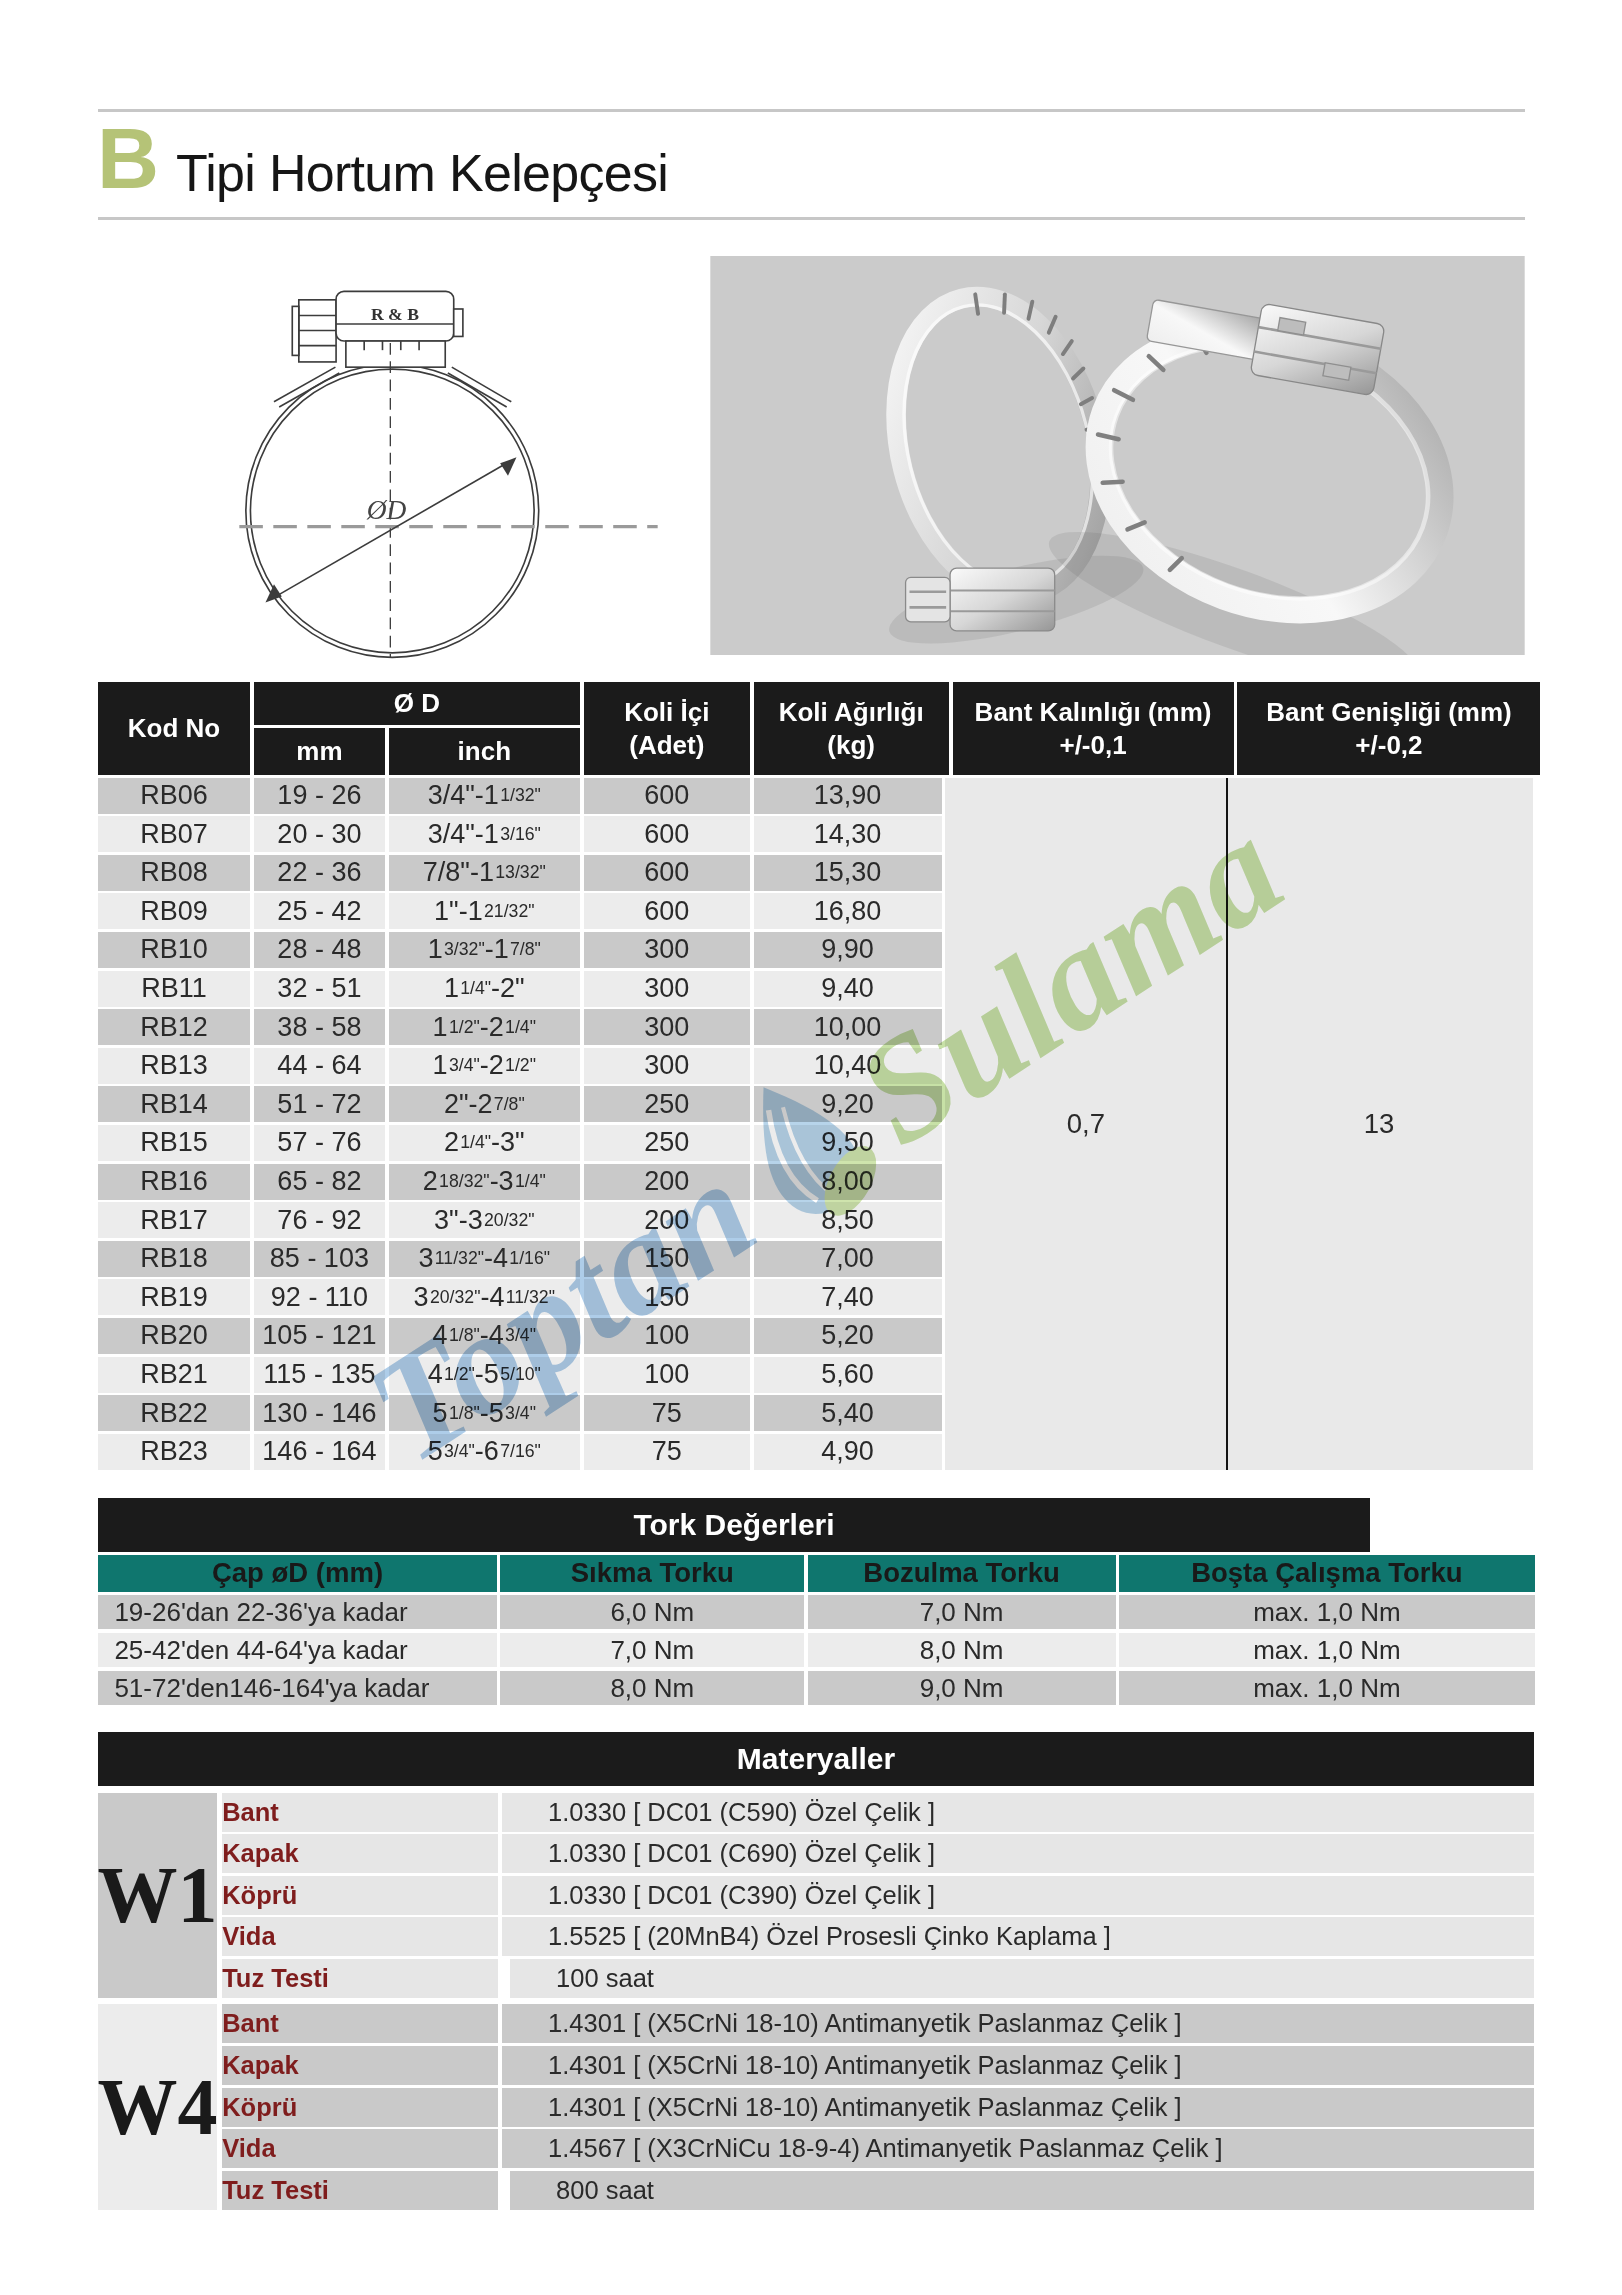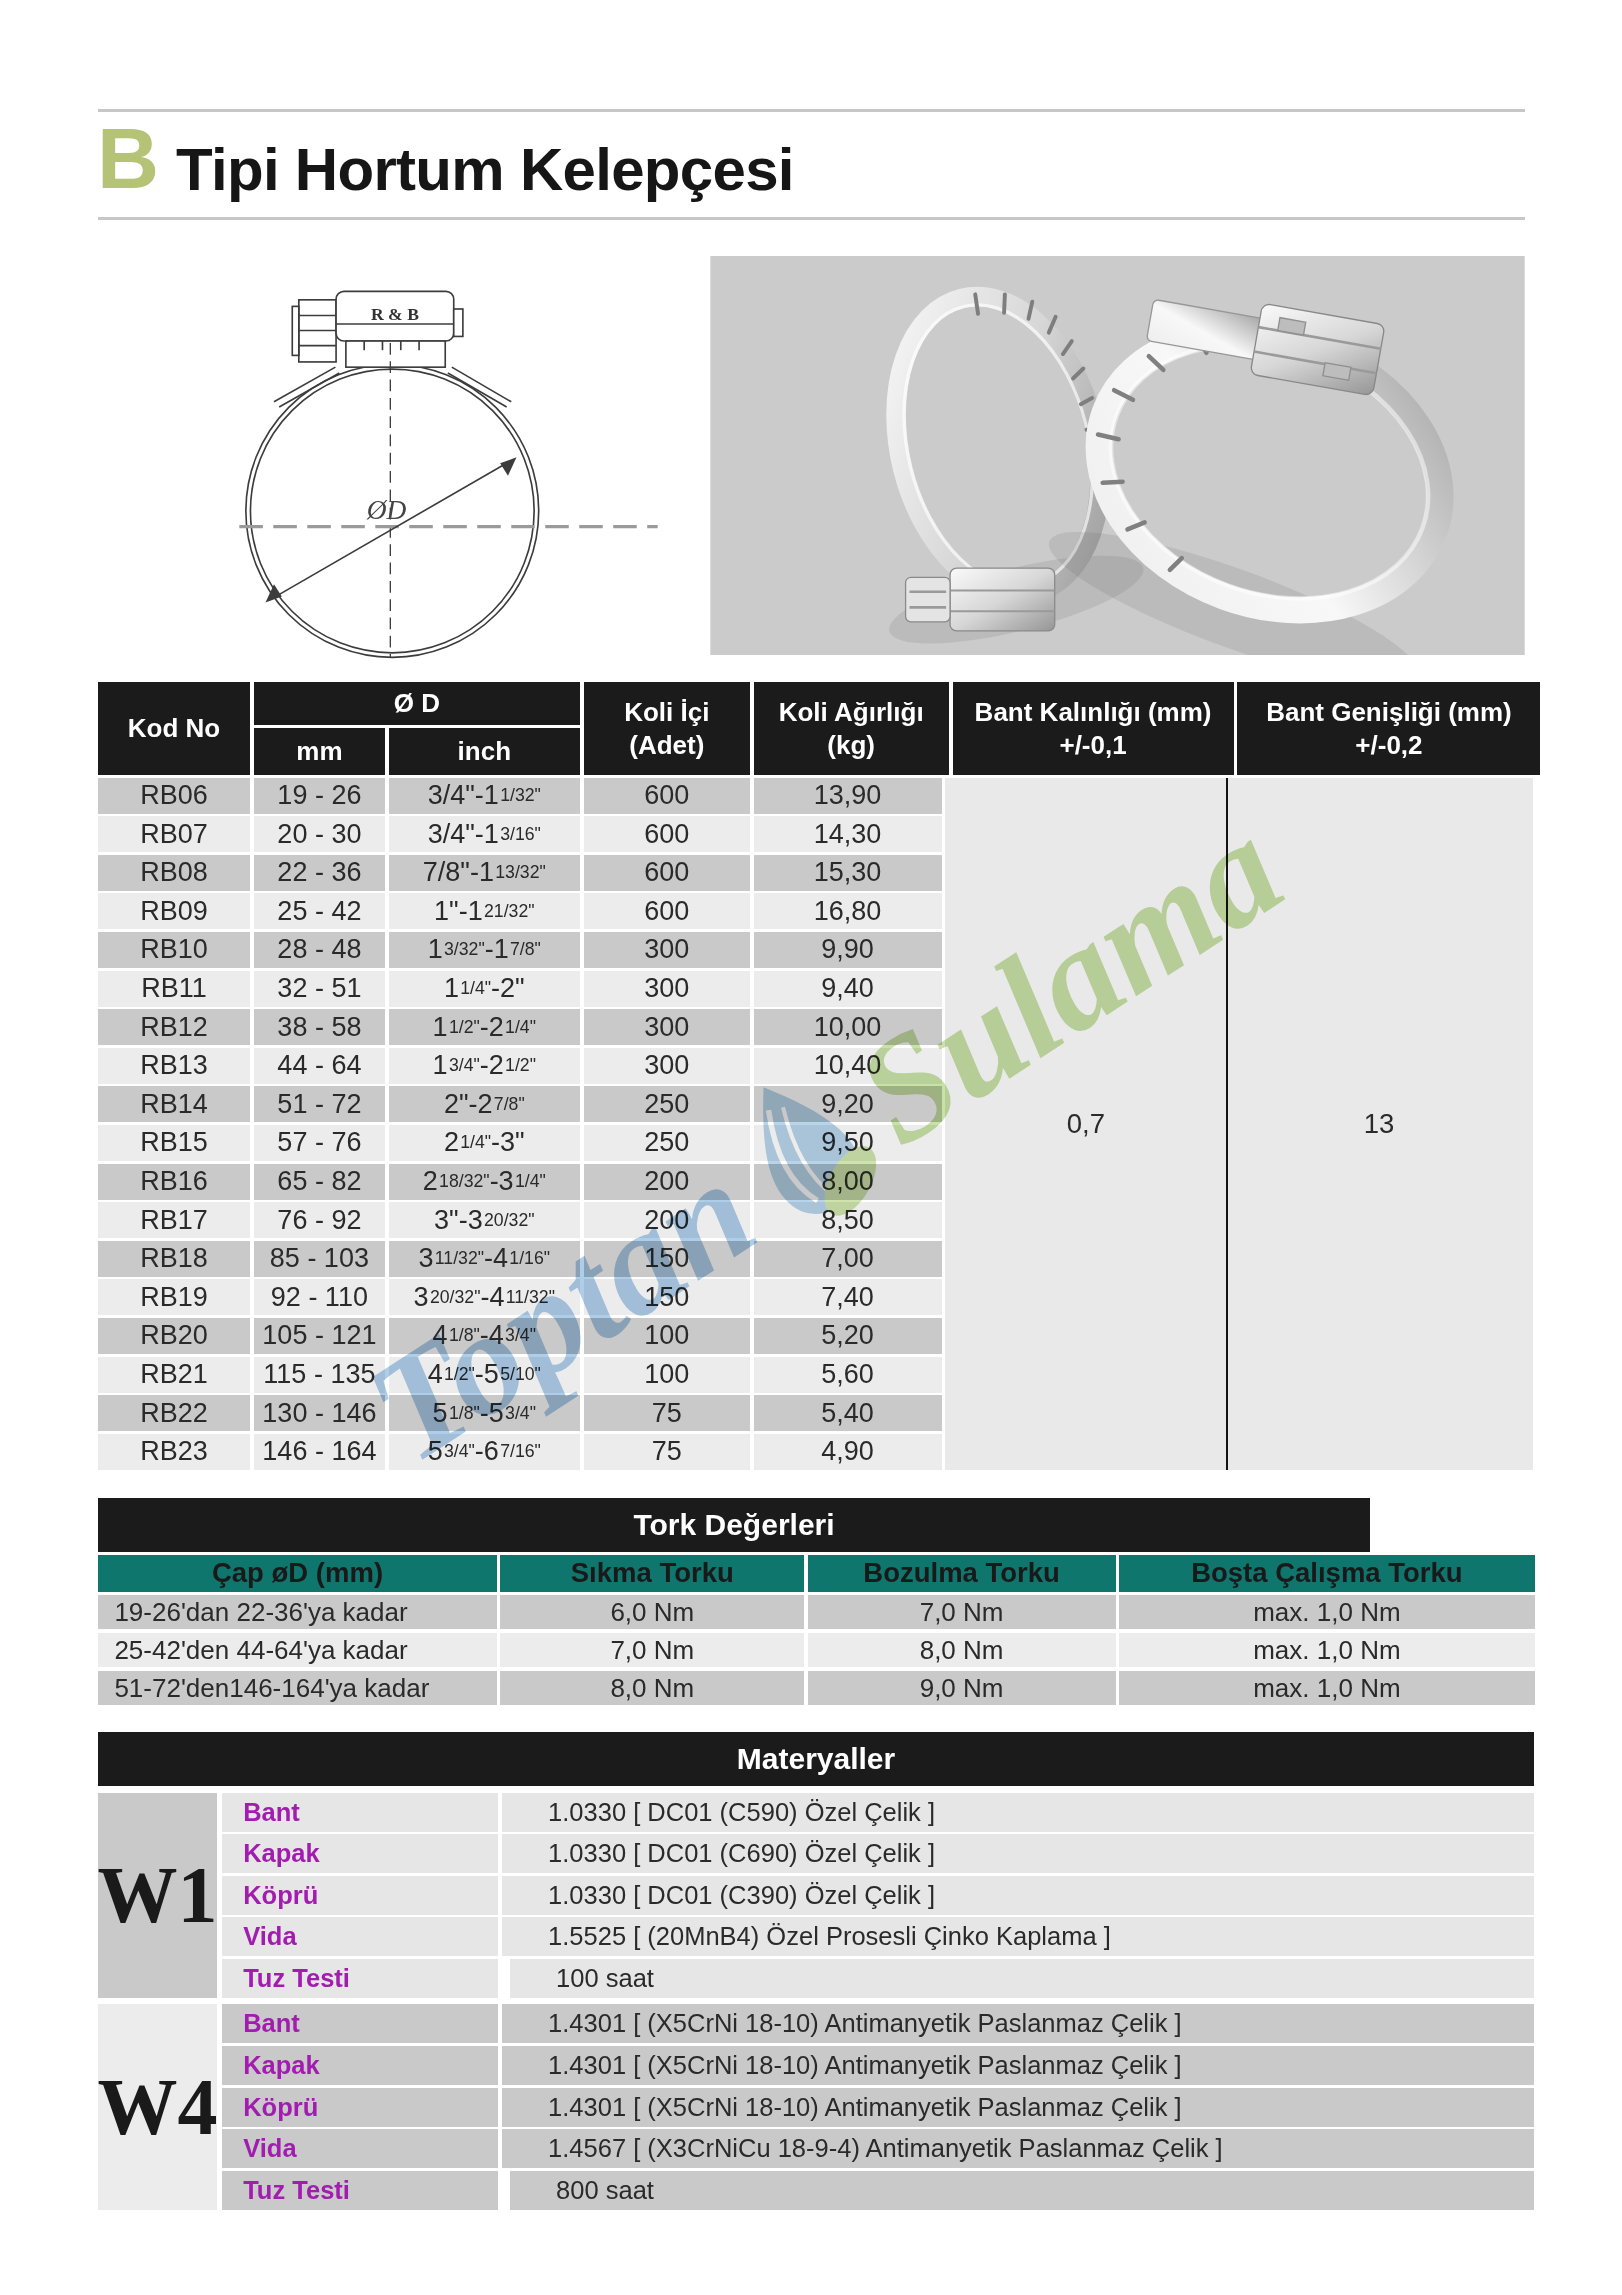--- a/index.html
+++ b/index.html
@@ -5,21 +5,21 @@
   html,body{margin:0;padding:0;background:#ffffff;}
   .page{position:relative;width:1623px;height:2295px;background:#fff;overflow:hidden;
         font-family:"Liberation Sans",sans-serif;color:#222;}
   .rule{position:absolute;left:98px;width:1427px;height:3.3px;background:#c7c7c7;}
   .rule-top{top:109px;}
   .rule-title{top:217px;}
 
   
   .title-row{position:absolute;left:97px;top:116px;height:85px;display:flex;align-items:flex-end;}
   .big-b{font-size:86px;font-weight:bold;line-height:1;color:#b5c377;letter-spacing:-1.3px;}
-  .title-text{font-size:60px;font-weight:bold;line-height:1.05;color:#161616;margin-left:18.3px;
+  .title-text{font-size:52px;font-weight:normal;line-height:1.05;color:#161616;margin-left:18.3px;
               letter-spacing:-0.7px;}
 
   
   .drawing-svg{position:absolute;left:236px;top:258px;}
   .photo-svg{position:absolute;left:710px;top:256px;}
 
   
   .main-table{position:absolute;left:98px;top:682px;width:1436px;}
   .mt-header{display:flex;height:93px;}
   .mt-header .hcell{background:#1b1b1b;color:#fff;font-weight:bold;font-size:26px;
@@ -69,22 +69,22 @@
   
   .materials{position:absolute;left:98px;top:1732px;width:1436px;}
   .m-bar{height:54px;background:#1b1b1b;color:#fff;font-size:30px;font-weight:bold;
          display:flex;align-items:center;justify-content:center;}
   .m-group{display:flex;margin-top:6.5px;}
   .m-label{width:119px;flex:none;display:flex;align-items:center;justify-content:center;
            font-family:"Liberation Serif",serif;font-weight:bold;font-size:80px;color:#1a1a1a;}
   .m-rows{flex:1;margin-left:5.2px;display:flex;flex-direction:column;}
   .m-row{display:flex;height:39px;margin-bottom:2.6px;}
   .m-row:last-child{margin-bottom:0;gap:8px;}
-  .m-prop{width:276px;flex:none;display:flex;align-items:center;padding-left:21px;
-          box-sizing:border-box;font-weight:bold;font-size:25.5px;color:#a21caf;}
+  .m-prop{width:276px;flex:none;display:flex;align-items:center;
+          box-sizing:border-box;font-weight:bold;font-size:25.5px;color:#7f1d1d;}
   .m-val{flex:1;margin-left:3.9px;display:flex;align-items:center;padding-left:46px;
          box-sizing:border-box;font-size:25.5px;color:#2a2a2a;}
   .g1 .m-label{background:#c9c9c9;}
   .g1 .m-prop,.g1 .m-val{background:#e6e6e6;}
   .g4 .m-label{background:#ececec;}
   .g4 .m-prop,.g4 .m-val{background:#c9c9c9;}
 
   
   .watermark{position:absolute;left:203px;top:838px;width:1243px;height:602px;
              display:flex;align-items:center;justify-content:center;

